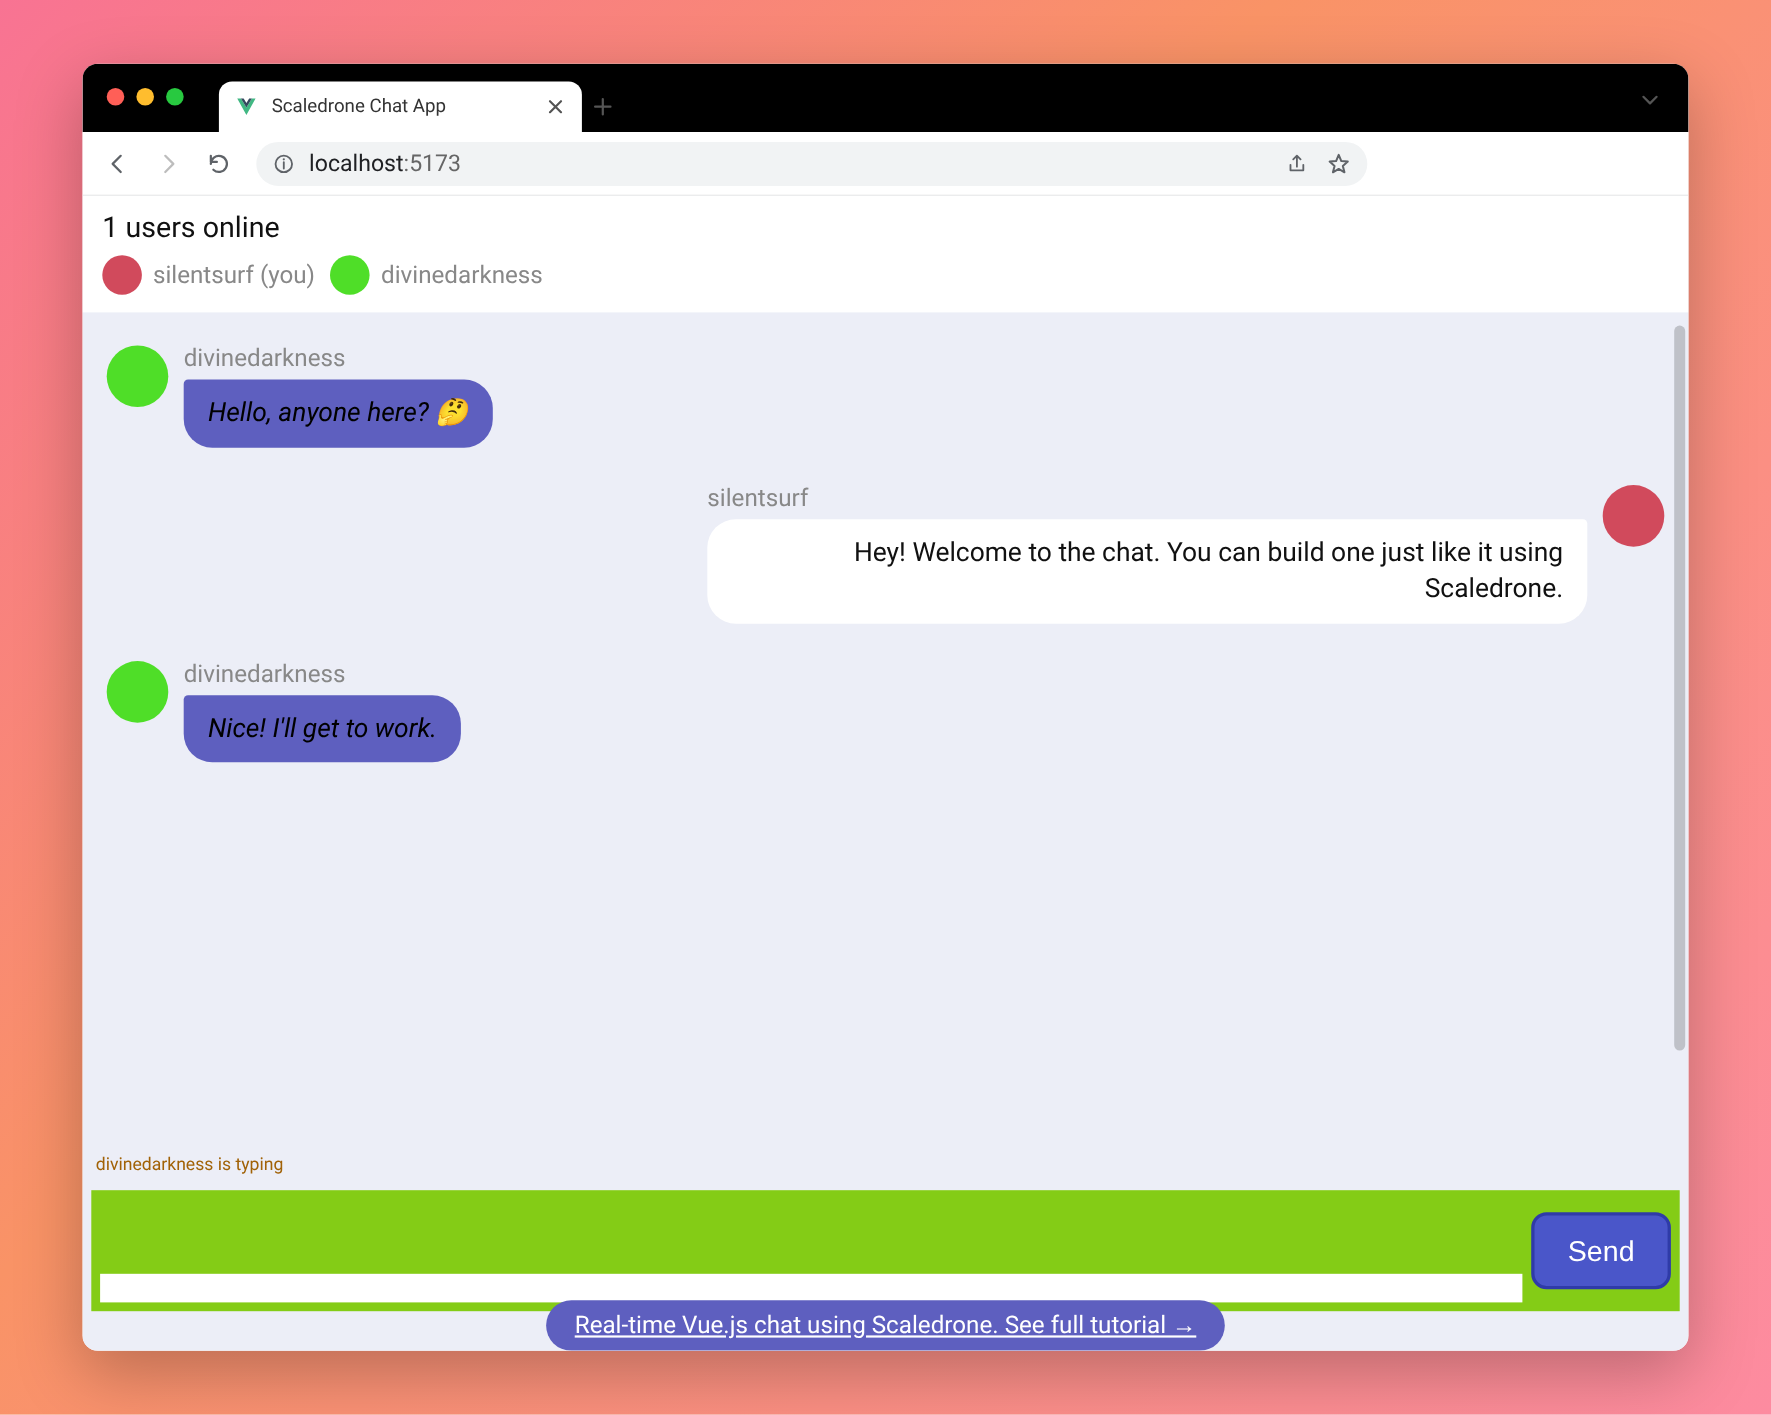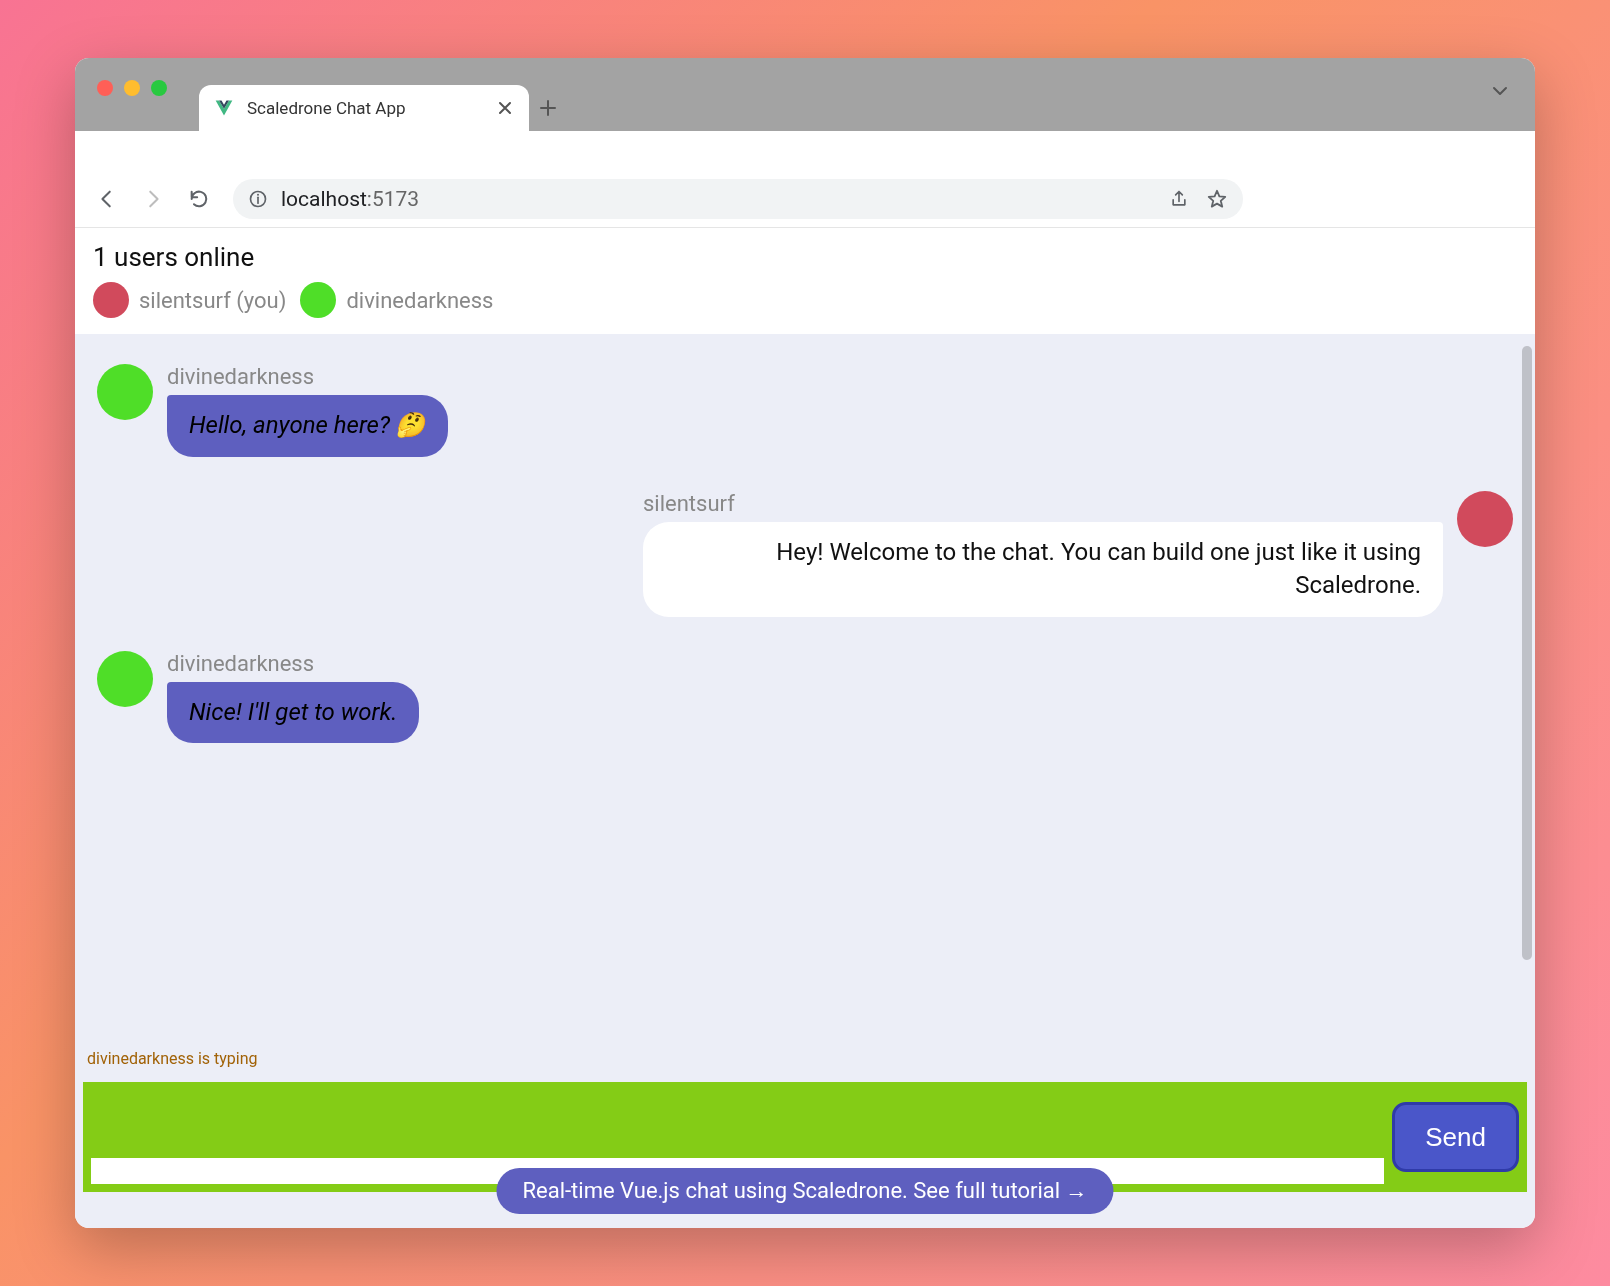--- a/index.html
+++ b/index.html
@@ -16,22 +16,22 @@
       width: 1460px;
       height: 1170px;
       background: #fff;
       border-radius: 14px;
       overflow: hidden;
       box-shadow: 0 20px 60px rgba(0,0,0,0.25);
       display: flex;
       flex-direction: column;
     }
     .tab-bar {
-      height: 73px;
-      background: #a3a3a3;
+      height: 62px;
+      background: #000000;
       display: flex;
       align-items: flex-end;
       padding-left: 16px;
       position: relative;
     }
     .traffic-lights {
       display: flex;
       gap: 11px;
       align-items: center;
       position: absolute;
@@ -89,21 +89,20 @@
       cursor: pointer;
     }
     .address-bar-row {
       height: 58px;
       background: #fff;
       border-bottom: 1px solid #e5e5e5;
       display: flex;
       align-items: center;
       padding: 0 14px;
       gap: 10px;
-      margin-top: 39px;
     }
     .nav-btn {
       width: 36px; height: 36px;
       display: flex; align-items: center; justify-content: center;
       color: #666;
       cursor: pointer;
       border-radius: 50%;
     }
     .nav-btn.disabled { color: #bbb; cursor: default; }
     .omnibox {
@@ -277,30 +276,31 @@
       border: 3px solid #2f3ba8;
       border-radius: 14px;
       font-size: 26px;
       padding: 0 30px;
       cursor: pointer;
       height: 70px;
       align-self: center;
     }
     .tutorial-pill {
       position: absolute;
-      bottom: 14px;
+      bottom: 0;
       left: 50%;
       transform: translateX(-50%);
       background: #5e5fbf;
       color: #fff;
       padding: 10px 26px;
       border-radius: 24px;
       font-size: 22px;
       cursor: pointer;
       white-space: nowrap;
+      text-decoration: underline;
     }
   </style>
 </head>
 <body>
 
 <div class="browser-window">
   <div class="tab-bar">
     <div class="traffic-lights">
       <div class="traffic-light tl-red"></div>
       <div class="traffic-light tl-yellow"></div>

